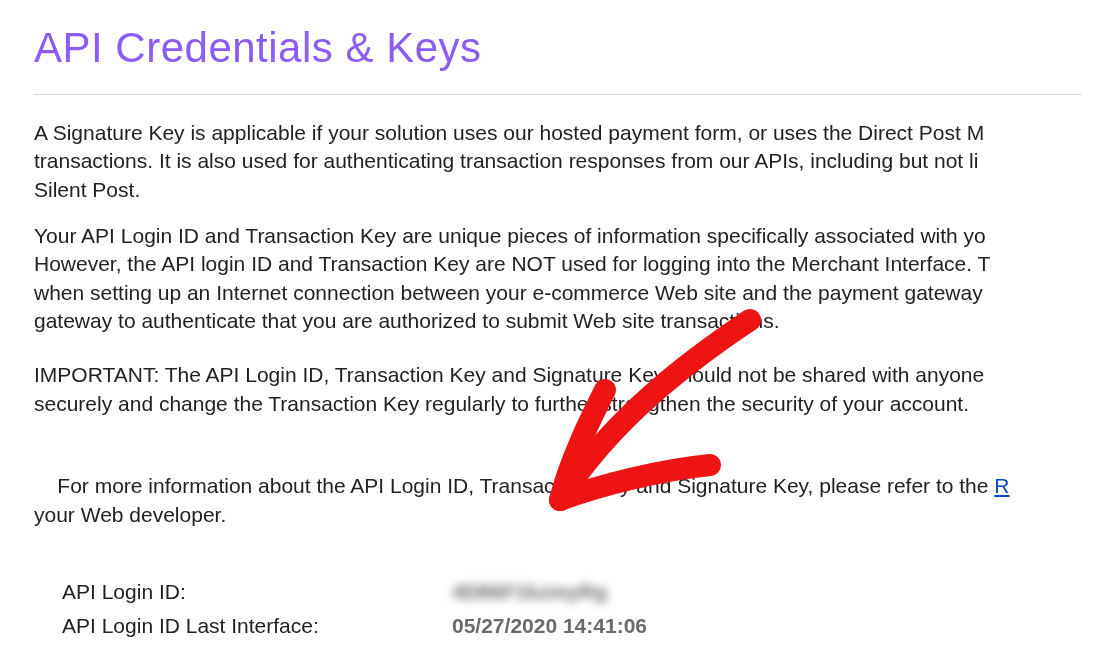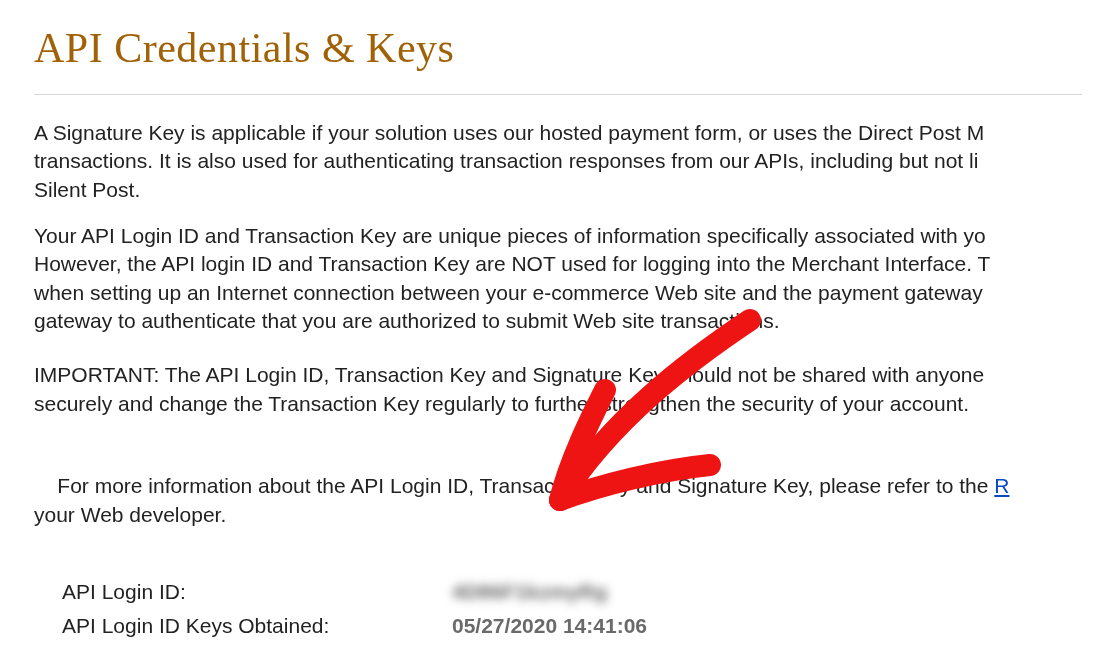--- a/index.html
+++ b/index.html
@@ -9,23 +9,23 @@
     background: #ffffff;
     font-family: Arial, Helvetica, sans-serif;
     color: #222;
   }
   .page {
     padding: 24px 34px 40px 34px;
     width: 1116px;
     position: relative;
   }
   h1.page-title {
-    font-family: Liberation Serif, serif;
+    font-family: Liberation Sans, sans-serif;
     font-weight: 400;
-    color: #a16207;
+    color: #8b5cf6;
     font-size: 42px;
     margin: 0 0 22px 0;
     letter-spacing: 0.5px;
   }
   hr.rule {
     border: none;
     border-top: 1px solid #d6d6d6;
     margin: 0 0 24px 0;
   }
   p.body-text {
@@ -97,21 +97,21 @@
     <span>For more information about the API Login ID, Transaction Key and Signature Key, please refer to the </span><a href="#" class="doc-link">R</a><span>
 your Web developer.</span>
   </p>
 
   <div class="kv-table">
     <div class="kv-row">
       <div class="kv-label">API Login ID:</div>
       <div class="kv-value blurred">4D86F1kzmyRg</div>
     </div>
     <div class="kv-row">
-      <div class="kv-label">API Login ID Keys Obtained:</div>
+      <div class="kv-label">API Login ID Last Interface:</div>
       <div class="kv-value">05/27/2020 14:41:06</div>
     </div>
     <div class="kv-row">
       <div class="kv-label">Transaction Key Last Obtained:</div>
       <div class="kv-value">05/27/2020 14:41:00</div>
     </div>
   </div>
 
   <svg class="arrow-annotation" width="320" height="230" viewBox="0 0 320 230">
     <g stroke="#ef1414" stroke-width="22" stroke-linecap="round" stroke-linejoin="round" fill="none">

